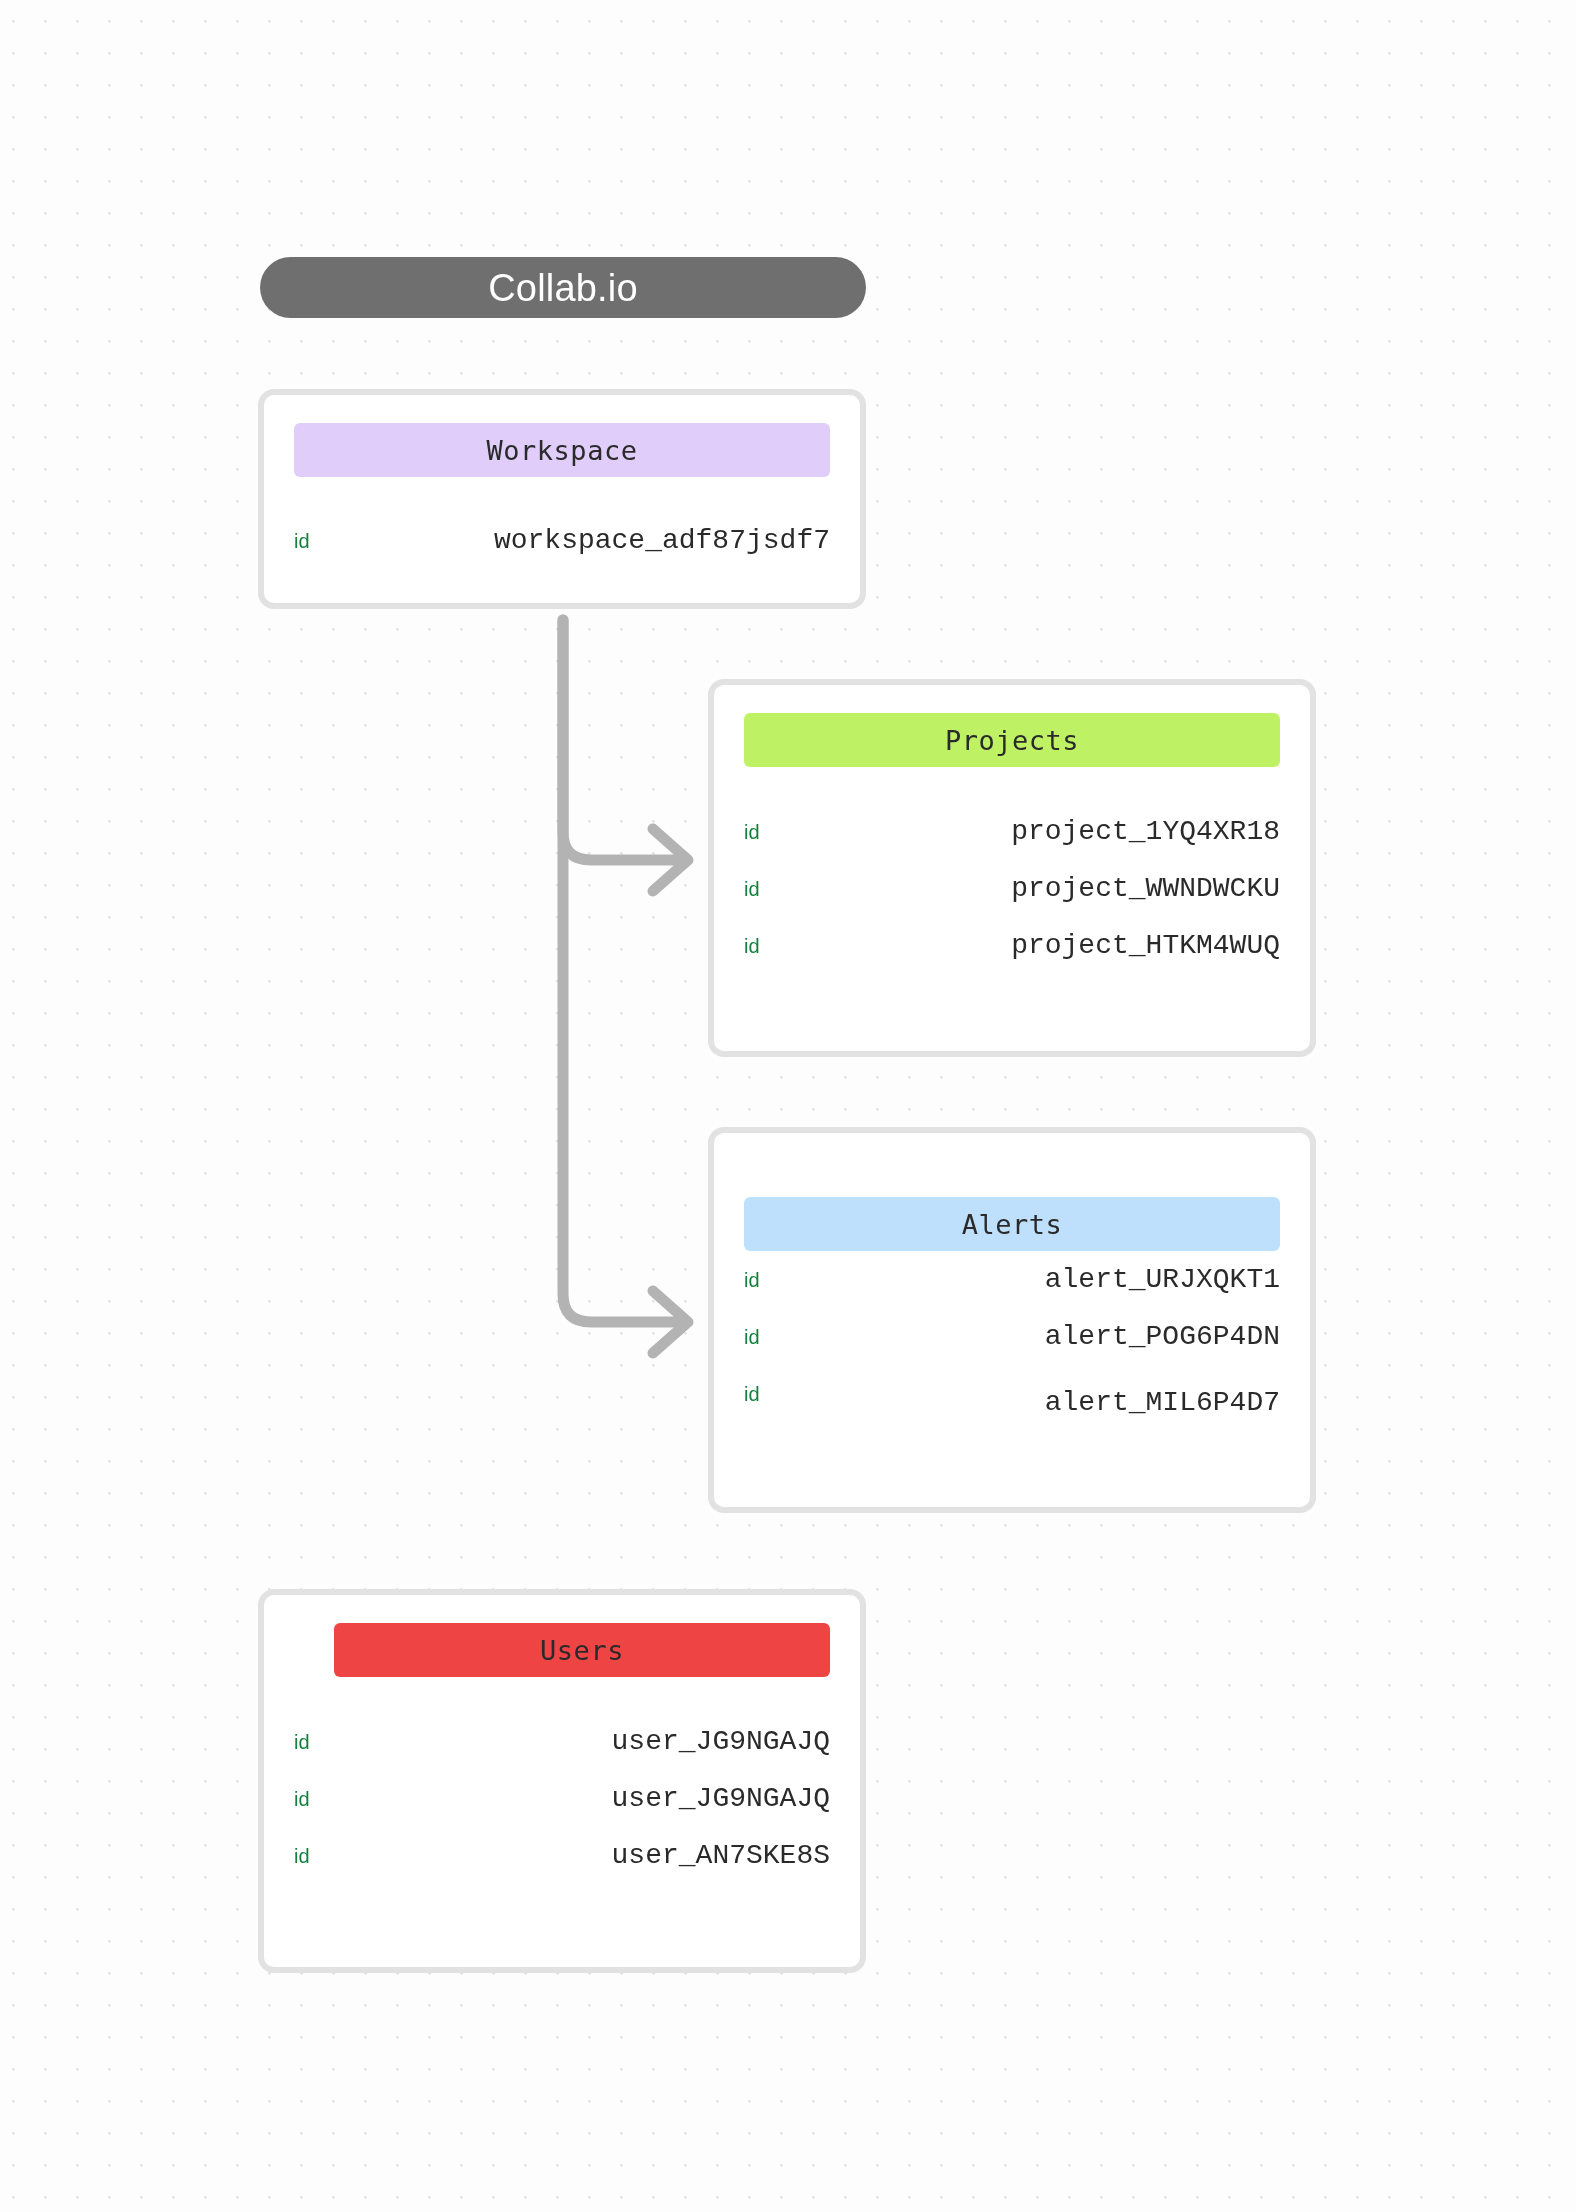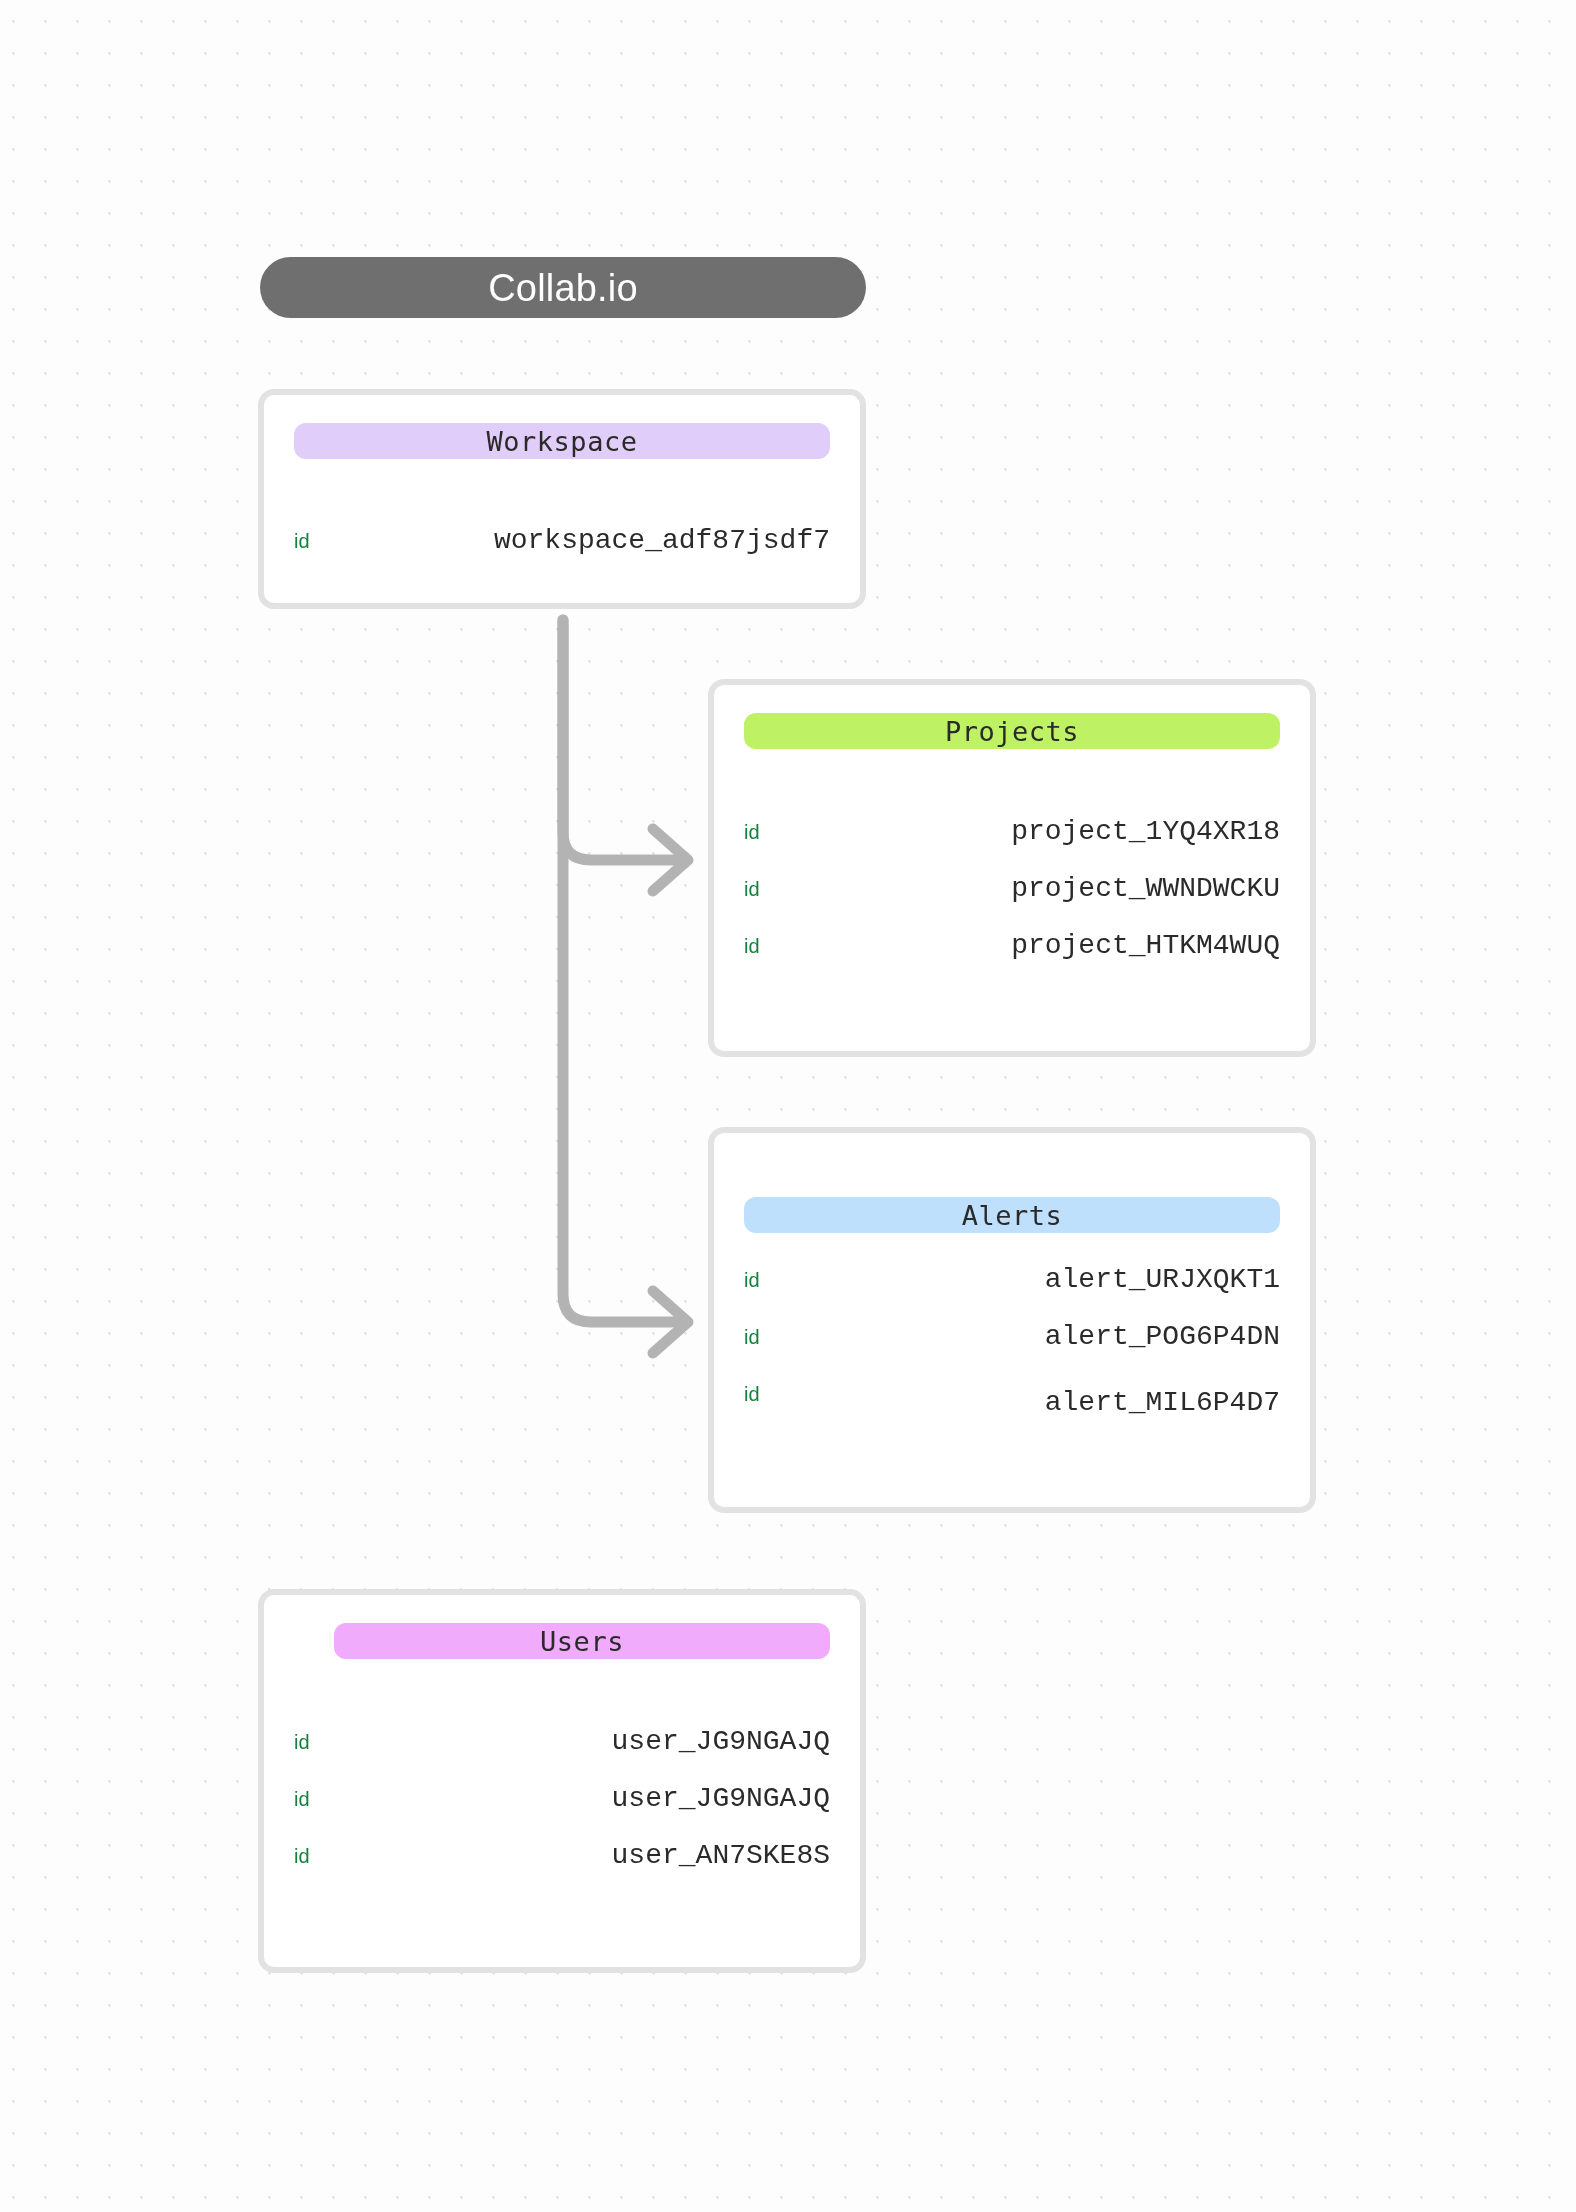--- a/index.html
+++ b/index.html
@@ -50,22 +50,22 @@
     background: #ffffff;
     border: 6px solid #e2e2e2;
     border-radius: 16px;
   }
 
   .card-chip {
     position: absolute;
     left: 30px;
     right: 30px;
     top: 28px;
-    height: 36px;
-    border-radius: 12px;
+    height: 54px;
+    border-radius: 6px;
     display: flex;
     align-items: center;
     justify-content: center;
   }
   .card-chip-label {
     font-family: "DejaVu Sans Mono", "Liberation Mono", monospace;
     font-size: 27px;
     color: #2a2a2a;
     letter-spacing: 0.5px;
     line-height: 1;
@@ -171,21 +171,21 @@
       <span class="row-key">id</span>
       <span class="row-val">alert_POG6P4DN</span>
     </div>
     <div class="row" style="top:241px">
       <span class="row-key">id</span>
       <span class="row-val nudge-down">alert_MIL6P4D7</span>
     </div>
   </div>
 
   <div class="card" id="card-users">
-    <div class="card-chip" style="background-color: #f0abfc; margin-left: 40px;">
+    <div class="card-chip" style="background-color: #ef4444; margin-left: 40px;">
       <span class="card-chip-label">Users</span>
     </div>
     <div class="row" style="top:127px">
       <span class="row-key">id</span>
       <span class="row-val">user_JG9NGAJQ</span>
     </div>
     <div class="row" style="top:184px">
       <span class="row-key">id</span>
       <span class="row-val">user_JG9NGAJQ</span>
     </div>

